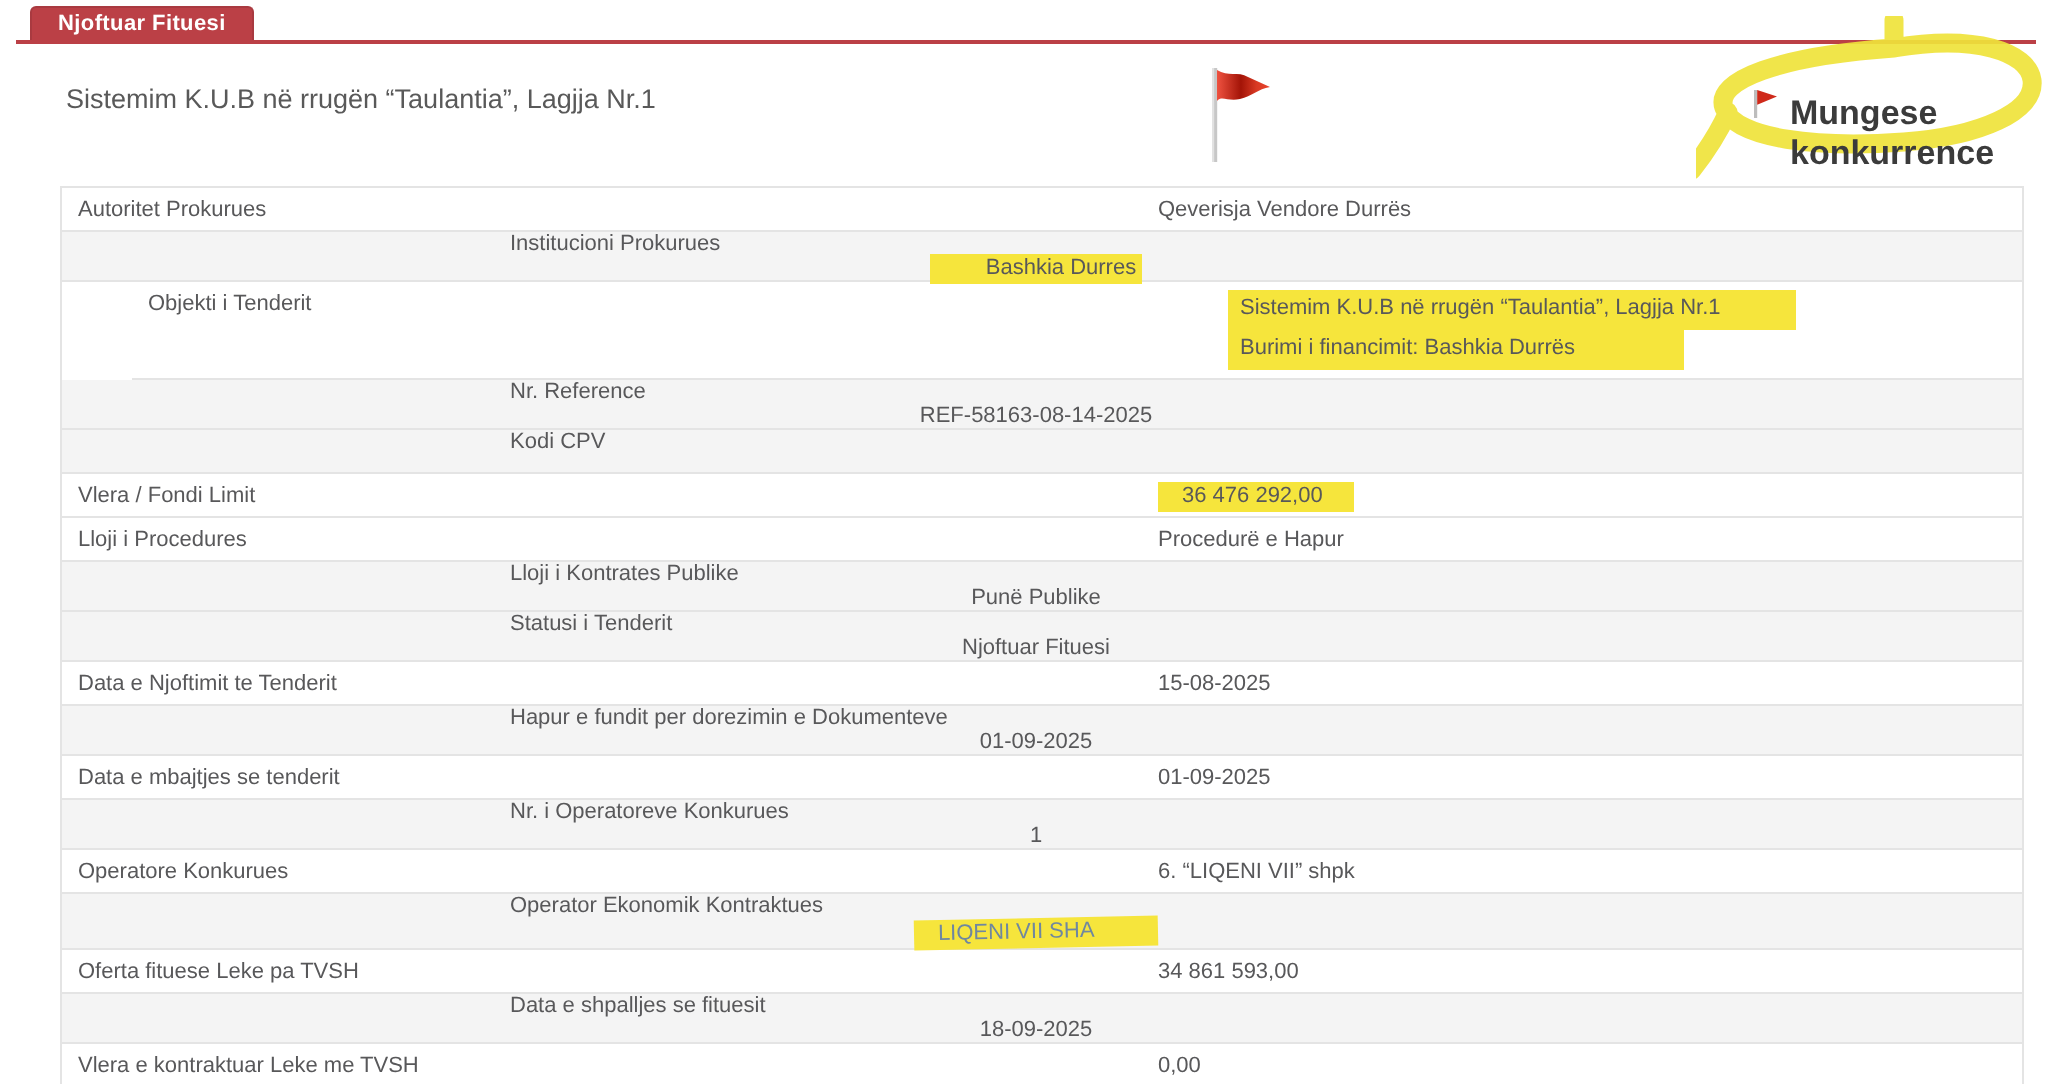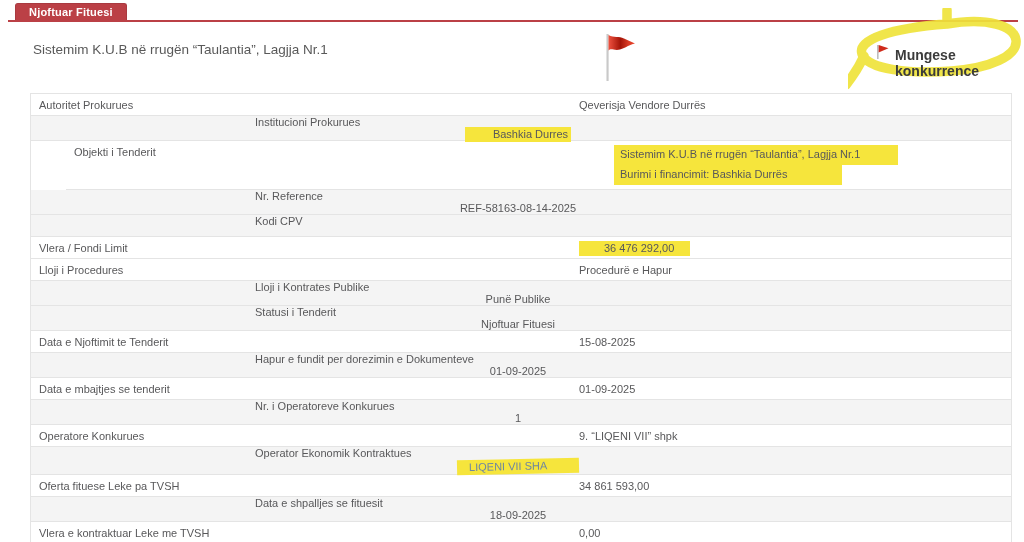--- a/index.html
+++ b/index.html
@@ -20,41 +20,41 @@
   .page-title { position:absolute; left:33px; top:42px; font-size:13.5px;
                 font-weight:normal; color:#595959; }
 
   .big-flag { position:absolute; left:596px; top:32px; }
 
   
   .annotation { position:absolute; left:848px; top:8px; width:176px; height:84px; }
   .annotation svg.marker { position:absolute; left:0; top:0; z-index:0; }
   .annotation .small-flag { position:absolute; left:28px; top:36px; z-index:1; }
   .annotation .note { position:absolute; left:47px; top:39px; z-index:1;
-                      font-size:14px; font-weight:bold; color:#3b3b3b; }
+                      font-size:17px; font-weight:bold; color:#3b3b3b; }
 
   
   .table { position:absolute; left:30px; top:93px; width:982px;
            border:1px solid #e4e4e4; border-bottom:none; }
   .trow { display:flex; align-items:center; min-height:22px;
           border-bottom:1px solid #e4e4e4; font-size:11px; color:#58585a;
           background:#ffffff; }
   .trow.shaded { background:#f4f4f4;flex-direction:column; }
   .tlabel { width:548px; padding-left:8px; flex:none; }
   .tvalue { flex:1; padding-right:6px; }
   .trow.tall { align-items:flex-start; min-height:45px;margin-left:35px; }
   .trow.tall .tlabel { padding-top:5px; }
   .trow.tall .tvalue { padding-top:4px; padding-bottom:4px; }
   .vline { display:table; line-height:17px; white-space:nowrap; }
 
   .hl { background:#f6e53c; padding:1px 6px 2px 6px; }
   .link { color:#6f87a0; }
 
   .trow:nth-child(2)  .hl { padding-left:28px; padding-right:3px; }
-  .trow:nth-child(6)  .hl { padding-left:25px; padding-right:16px; }
+  .trow:nth-child(6)  .hl { padding-left:12px; padding-right:16px; }
   .trow:nth-child(15) .hl { display:inline-block; padding-left:12px; padding-right:32px;
                             transform:rotate(-1.2deg); }
   .trow.tall .vline.hl:first-child { padding-right:38px; }
   .trow.tall .vline.hl:last-child  { padding-right:54px; }
 </style>
 </head>
 <body>
 
 <div class="page">
 
@@ -141,21 +141,21 @@
       <div class="trow">
         <div class="tlabel">Data e mbajtjes se tenderit</div>
         <div class="tvalue"><span class="">01-09-2025</span></div>
       </div>
       <div class="trow shaded">
         <div class="tlabel">Nr. i Operatoreve Konkurues</div>
         <div class="tvalue"><span class="">1</span></div>
       </div>
       <div class="trow">
         <div class="tlabel">Operatore Konkurues</div>
-        <div class="tvalue"><span class="">9. “LIQENI VII” shpk</span></div>
+        <div class="tvalue"><span class="">6. “LIQENI VII” shpk</span></div>
       </div>
       <div class="trow shaded">
         <div class="tlabel">Operator Ekonomik Kontraktues</div>
         <div class="tvalue"><span class="hl link">LIQENI VII SHA</span></div>
       </div>
       <div class="trow">
         <div class="tlabel">Oferta fituese Leke pa TVSH</div>
         <div class="tvalue"><span class="">34 861 593,00</span></div>
       </div>
       <div class="trow shaded">

